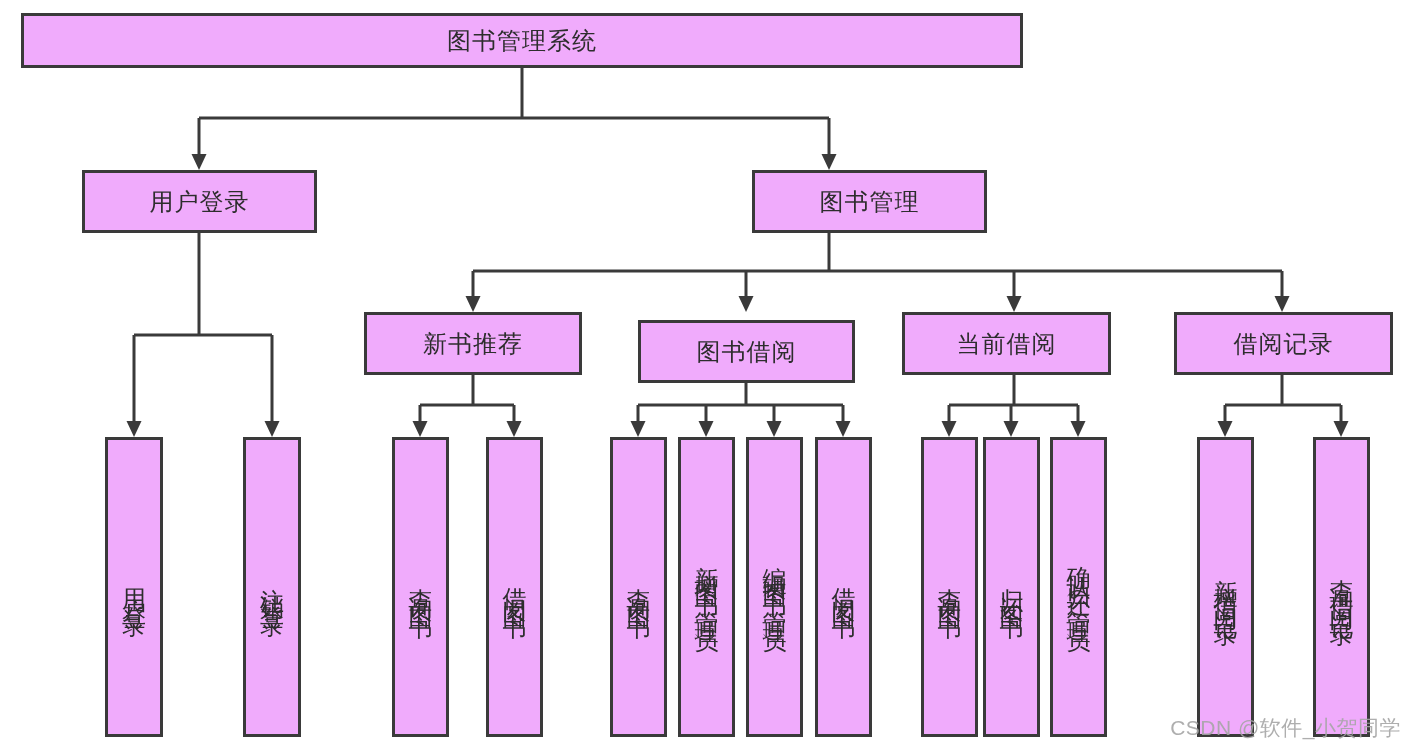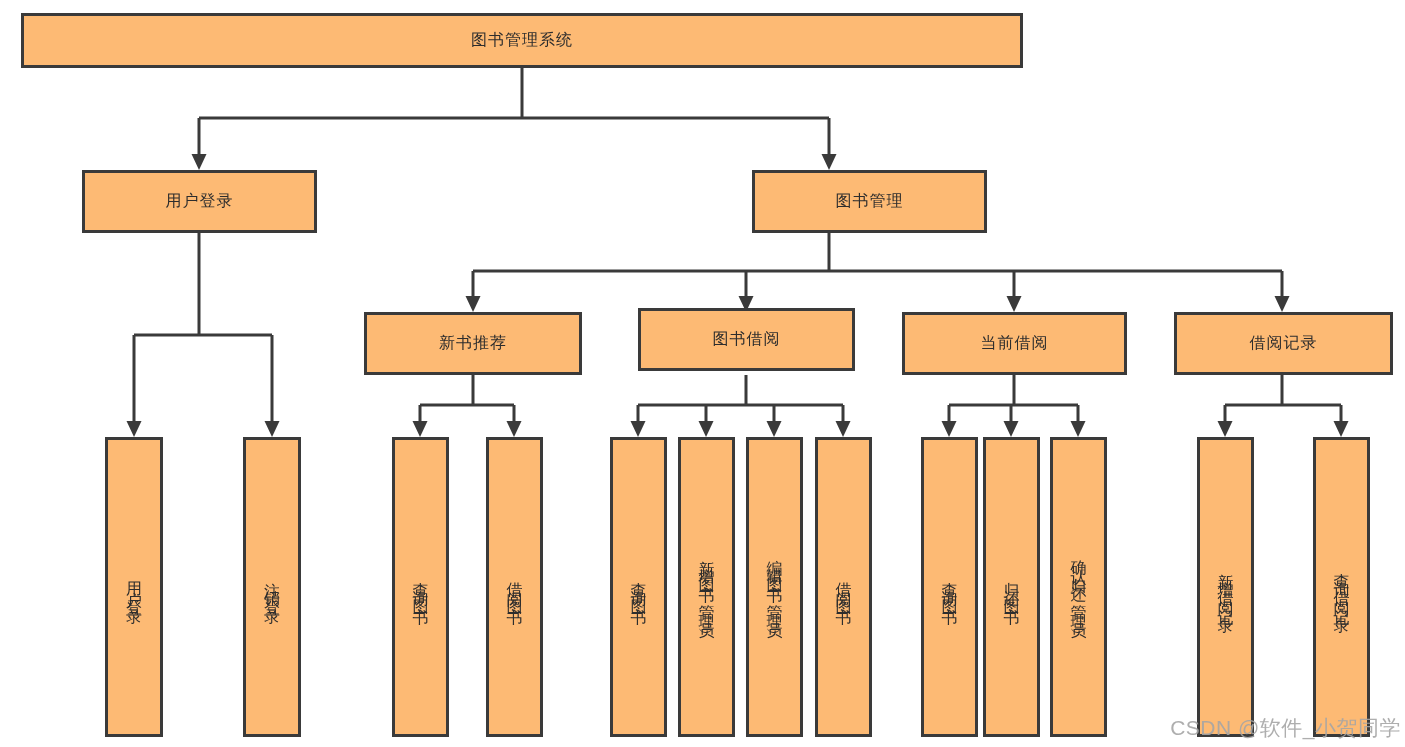--- a/index.html
+++ b/index.html
@@ -14,26 +14,26 @@
   #wires {
     position: absolute;
     left: 0; top: 0;
     width: 1405px; height: 747px;
     z-index: 1;
   }
   .node {
     position: absolute;
     box-sizing: border-box;
     border: 3px solid #3a3a3a;
-    background: #fdba74;
+    background: #f0abfc;
     display: flex;
     align-items: center;
     justify-content: center;
     color: #2d2d2d;
-    font-size: 16px;
+    font-size: 24px;
     letter-spacing: 1px;
     z-index: 2;
   }
   .leaf span {
     writing-mode: vertical-rl;
     text-orientation: mixed;
     letter-spacing: 9px;
     line-height: 1;
     white-space: nowrap;
   }
@@ -98,24 +98,24 @@
   <div class="node hnode" style="left:82px; top:170px; width:235px; height:63px;">
     <span>用户登录</span>
   </div>
   <div class="node hnode" style="left:712px; top:170px; width:235px; height:63px;margin-left:40px;">
     <span>图书管理</span>
   </div>
 
   <div class="node hnode" style="left:364px; top:312px; width:218px; height:63px;text-align:center;">
     <span>新书推荐</span>
   </div>
-  <div class="node hnode" style="left:638px; top:308px; width:217px; height:63px;">
+  <div class="node hnode" style="left:638px; top:320px; width:217px; height:63px;">
     <span>图书借阅</span>
   </div>
-  <div class="node hnode" style="left:902px; top:312px; width:225px; height:63px;">
+  <div class="node hnode" style="left:902px; top:312px; width:209px; height:63px;">
     <span>当前借阅</span>
   </div>
   <div class="node hnode" style="left:1174px; top:312px; width:219px; height:63px;">
     <span>借阅记录</span>
   </div>
 
   <div class="node leaf" style="left:105px; top:437px; width:58px; height:300px;">
     <span>用户登录</span>
   </div>
   <div class="node leaf" style="left:243px; top:437px; width:58px; height:300px;">

